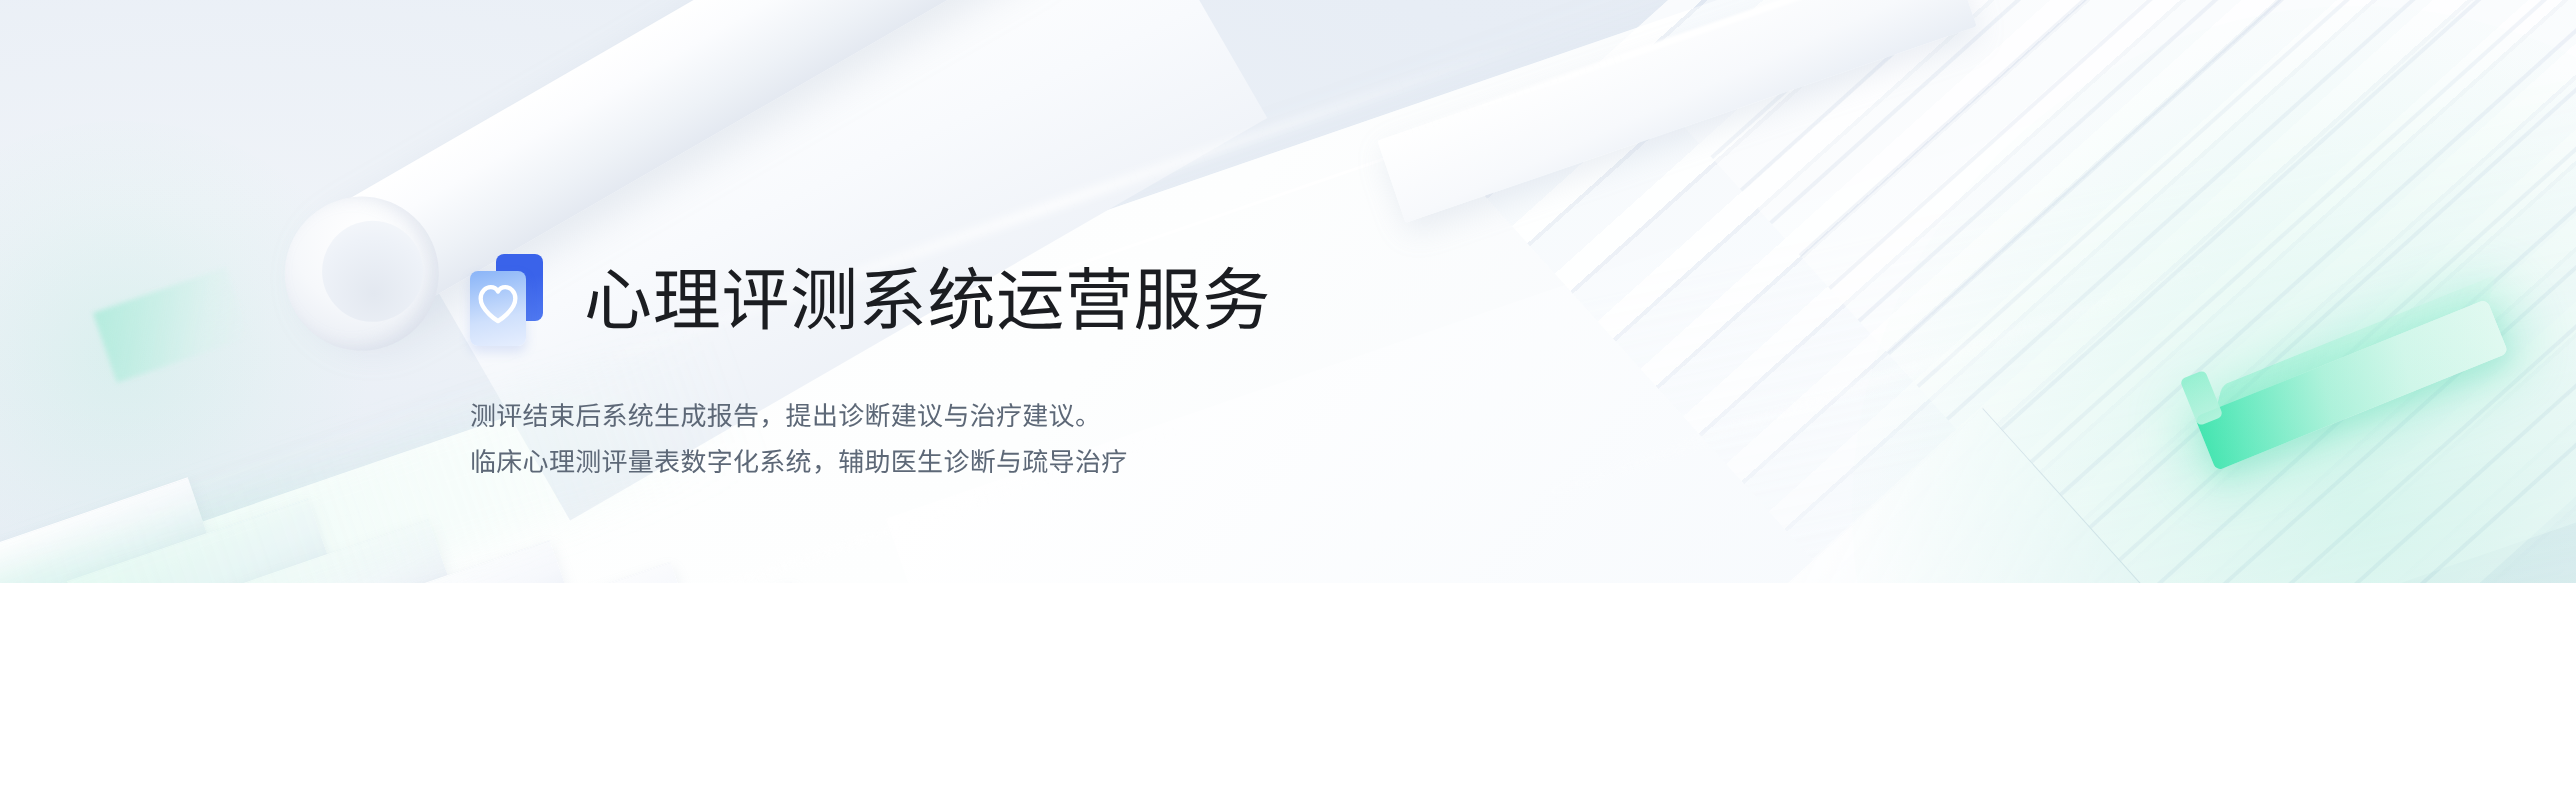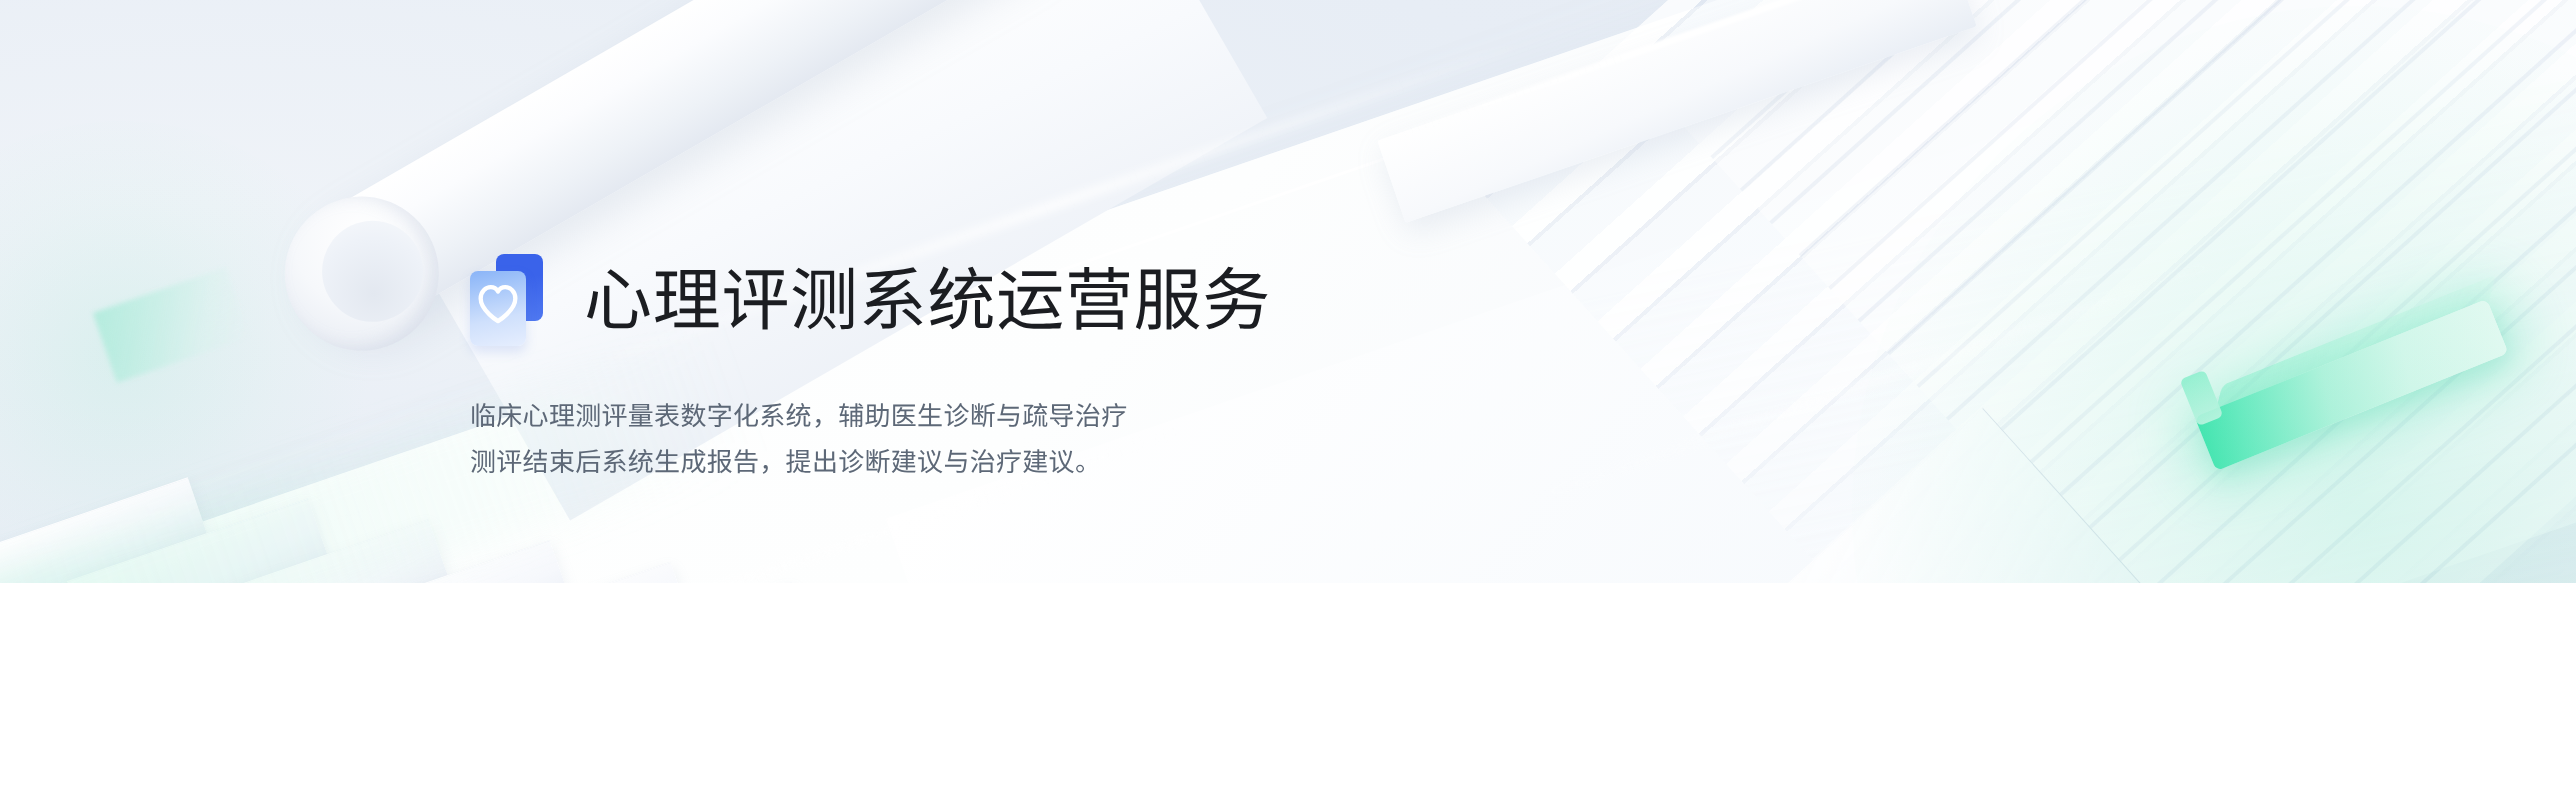--- a/index.html
+++ b/index.html
@@ -357,19 +357,19 @@
         <div class="card-front"></div>
         <svg class="heart-svg" viewBox="0 0 60 58">
           <path d="M30 54 C30 54 4 38 4 20 C4 9.5 11.5 3 19.2 3 C24.3 3 28 6 30 9.5 C32 6 35.7 3 40.8 3 C48.5 3 56 9.5 56 20 C56 38 30 54 30 54 Z" fill="none" stroke="#ffffff" stroke-width="6.5" stroke-linejoin="round" stroke-linecap="round"></path>
         </svg>
       </div>
 
       <h1 class="headline">心理评测系统运营服务</h1>
     </div>
 
     <div class="subtitle">
+      <div>测评结束后系统生成报告，提出诊断建议与治疗建议。</div>
       <div>临床心理测评量表数字化系统，辅助医生诊断与疏导治疗</div>
-      <div>测评结束后系统生成报告，提出诊断建议与治疗建议。</div>
     </div>
 
   </div>
 </div>
 
 
 </body></html>

